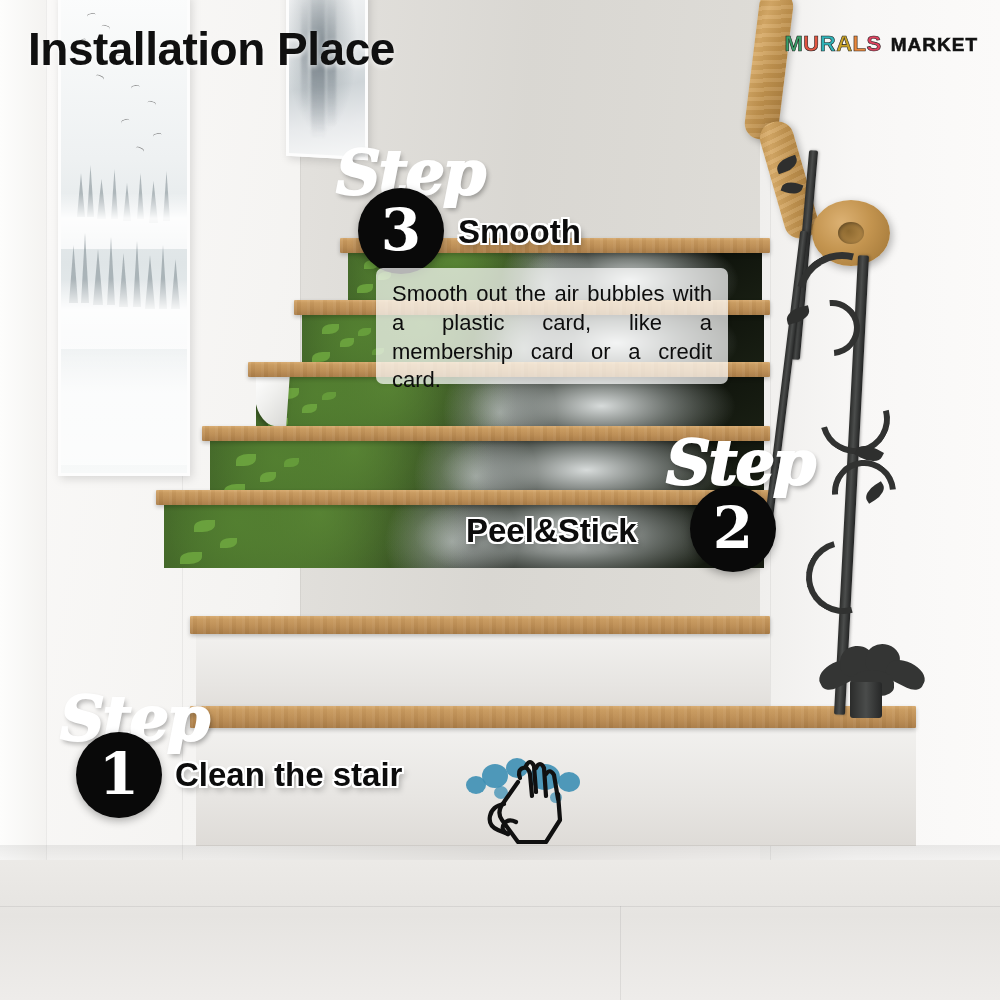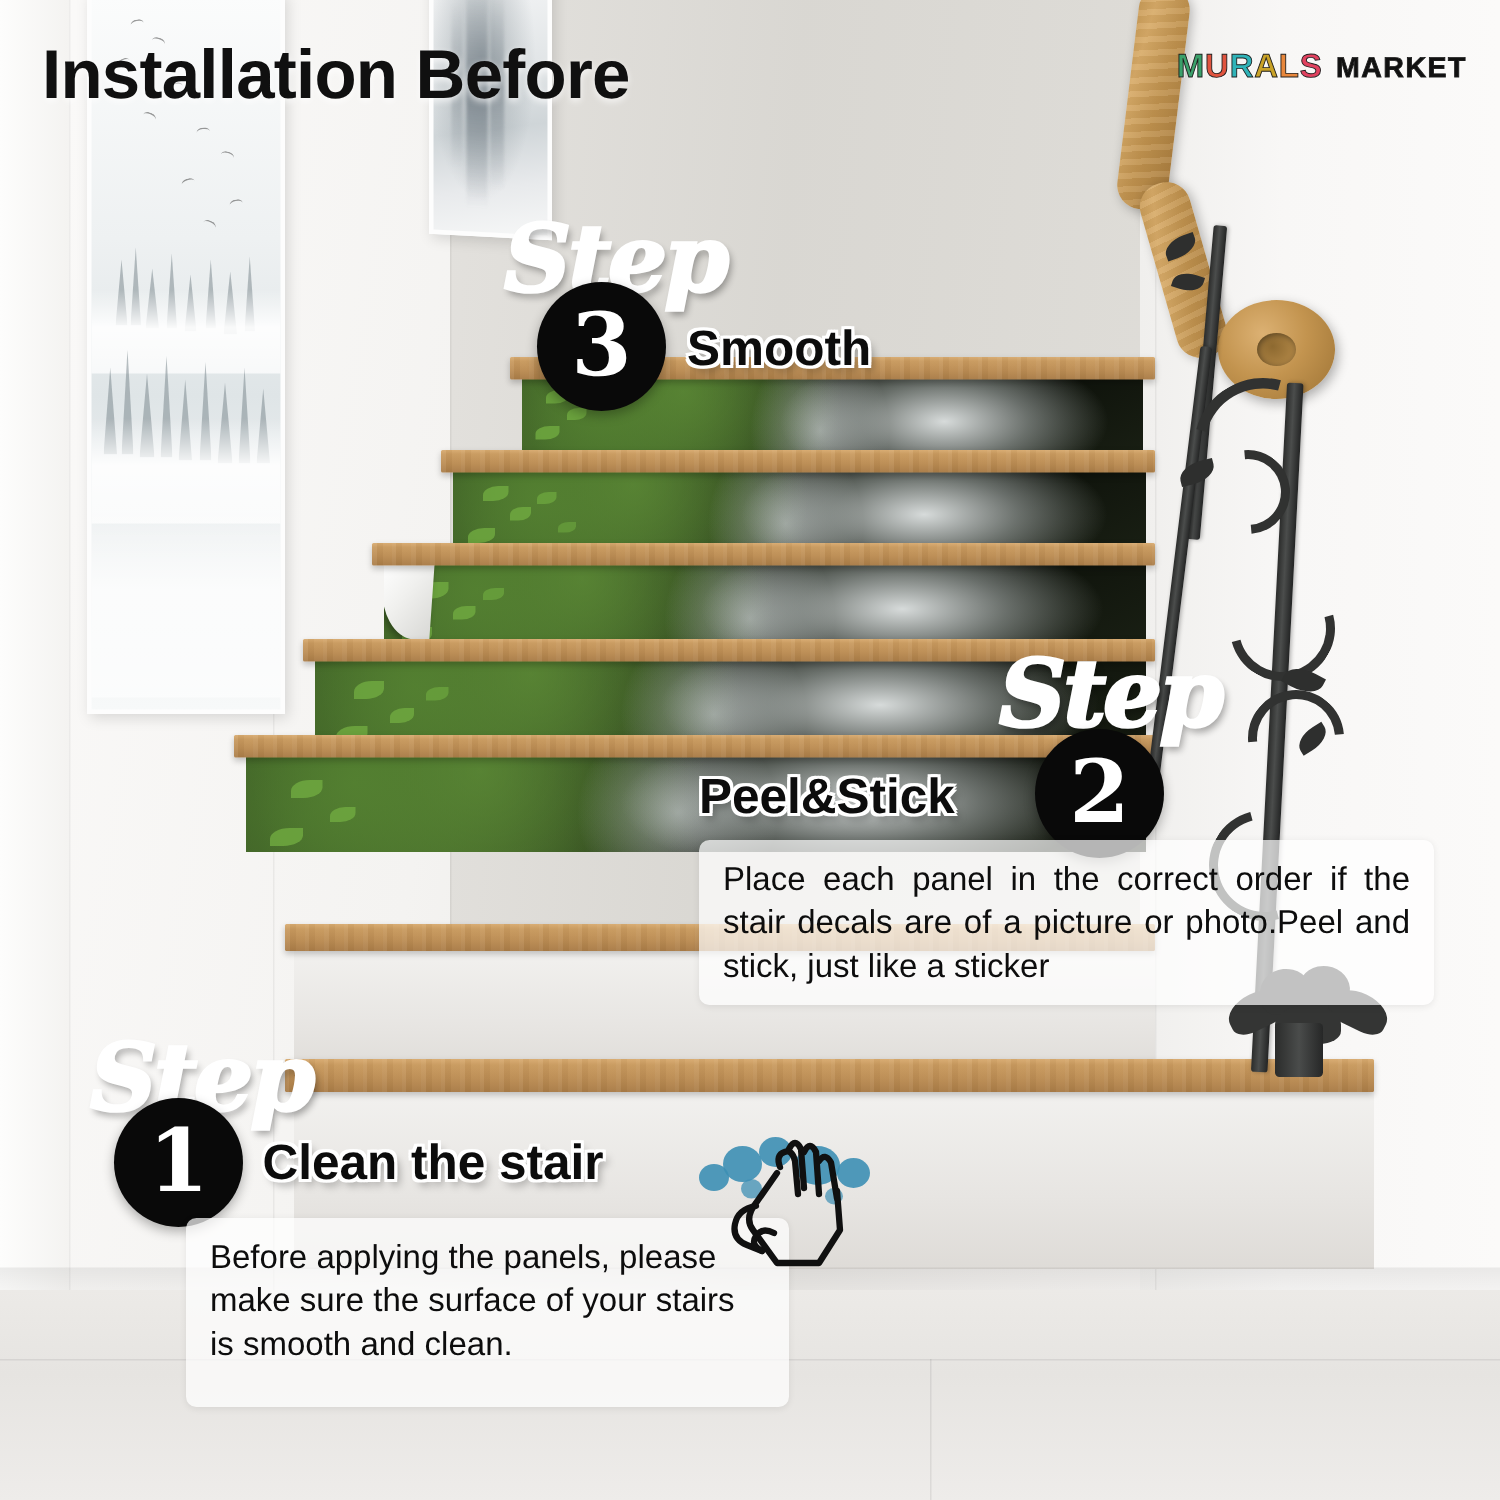--- a/index.html
+++ b/index.html
@@ -377,21 +377,21 @@
 
   <div class="newel-flower" style="left:818px;top:640px;">
     <div class="newel-petal" style="left:0px;top:22px;width:40px;height:24px;transform:rotate(-26deg);"></div>
     <div class="newel-petal" style="left:22px;top:6px;width:34px;height:30px;transform:rotate(-6deg);"></div>
     <div class="newel-petal" style="left:48px;top:4px;width:34px;height:30px;transform:rotate(8deg);"></div>
     <div class="newel-petal" style="left:68px;top:22px;width:40px;height:24px;transform:rotate(26deg);"></div>
     <div class="newel-petal" style="left:32px;top:30px;width:44px;height:26px;"></div>
   </div>
   <div class="newel-collar" style="left:850px;top:682px;width:32px;height:36px;"></div>
 
-  <div class="title">Installation Before</div>
+  <div class="title">Installation Place</div>
 
   <div class="logo">
     <div class="logo-murals">
       <span style="color:#3aa06a">M</span>
         <span style="color:#e0543f">U</span>
         <span style="color:#2fb3b8">R</span>
         <span style="color:#c9a227">A</span>
         <span style="color:#e8873c">L</span>
         <span style="color:#e0415f">S</span>
     </div>
@@ -405,38 +405,37 @@
     </div>
   </div>
 
   <div class="step-badge" style="left:0;top:0;">
     <div class="step-word" style="left:336px;top:142px;">Step</div>
     <div class="step-circle" style="left:358px;top:188px;">
       <div class="step-num">3</div>
     </div>
     <div class="step-label" style="left:458px;top:213px;">Smooth</div>
   </div>
+  <div class="step-box" style="left:376px;top:268px;width:352px;height:116px;">Smooth out the air bubbles with a plastic card, like a membership card or a credit card.</div>
 
   <div class="step-badge" style="left:0;top:0;">
     <div class="step-word" style="left:666px;top:432px;">Step</div>
     <div class="step-circle" style="left:690px;top:486px;">
       <div class="step-num">2</div>
     </div>
     <div class="step-label" style="left:466px;top:512px;">Peel&amp;Stick</div>
   </div>
-  <div class="step-box" style="left:466px;top:560px;width:490px;height:110px;">Place each panel in the correct order if the stair decals are of a picture or photo.Peel and stick, just like a sticker</div>
 
   <div class="step-badge" style="left:0;top:0;">
     <div class="step-word" style="left:60px;top:688px;">Step</div>
     <div class="step-circle" style="left:76px;top:732px;">
       <div class="step-num">1</div>
     </div>
     <div class="step-label" style="left:175px;top:756px;">Clean the stair</div>
   </div>
-  <div class="step-box left-align" style="left:124px;top:812px;width:402px;height:126px;">Before applying the panels, please make sure the surface of your stairs is smooth and clean.</div>
 
   <div class="wash-icon" style="left:464px;top:752px;width:124px;height:100px;">
     <div class="bubble" style="left:2px;top:24px;width:20px;height:18px;"></div>
     <div class="bubble" style="left:18px;top:12px;width:26px;height:24px;"></div>
     <div class="bubble" style="left:42px;top:6px;width:22px;height:20px;"></div>
     <div class="bubble" style="left:66px;top:12px;width:30px;height:26px;"></div>
     <div class="bubble" style="left:94px;top:20px;width:22px;height:20px;"></div>
     <div class="bubble" style="left:30px;top:34px;width:14px;height:13px;opacity:.75"></div>
     <div class="bubble" style="left:86px;top:40px;width:12px;height:11px;opacity:.7"></div>
     <svg viewBox="0 0 124 100" width="124" height="100" style="position:absolute;left:0;top:0;">

